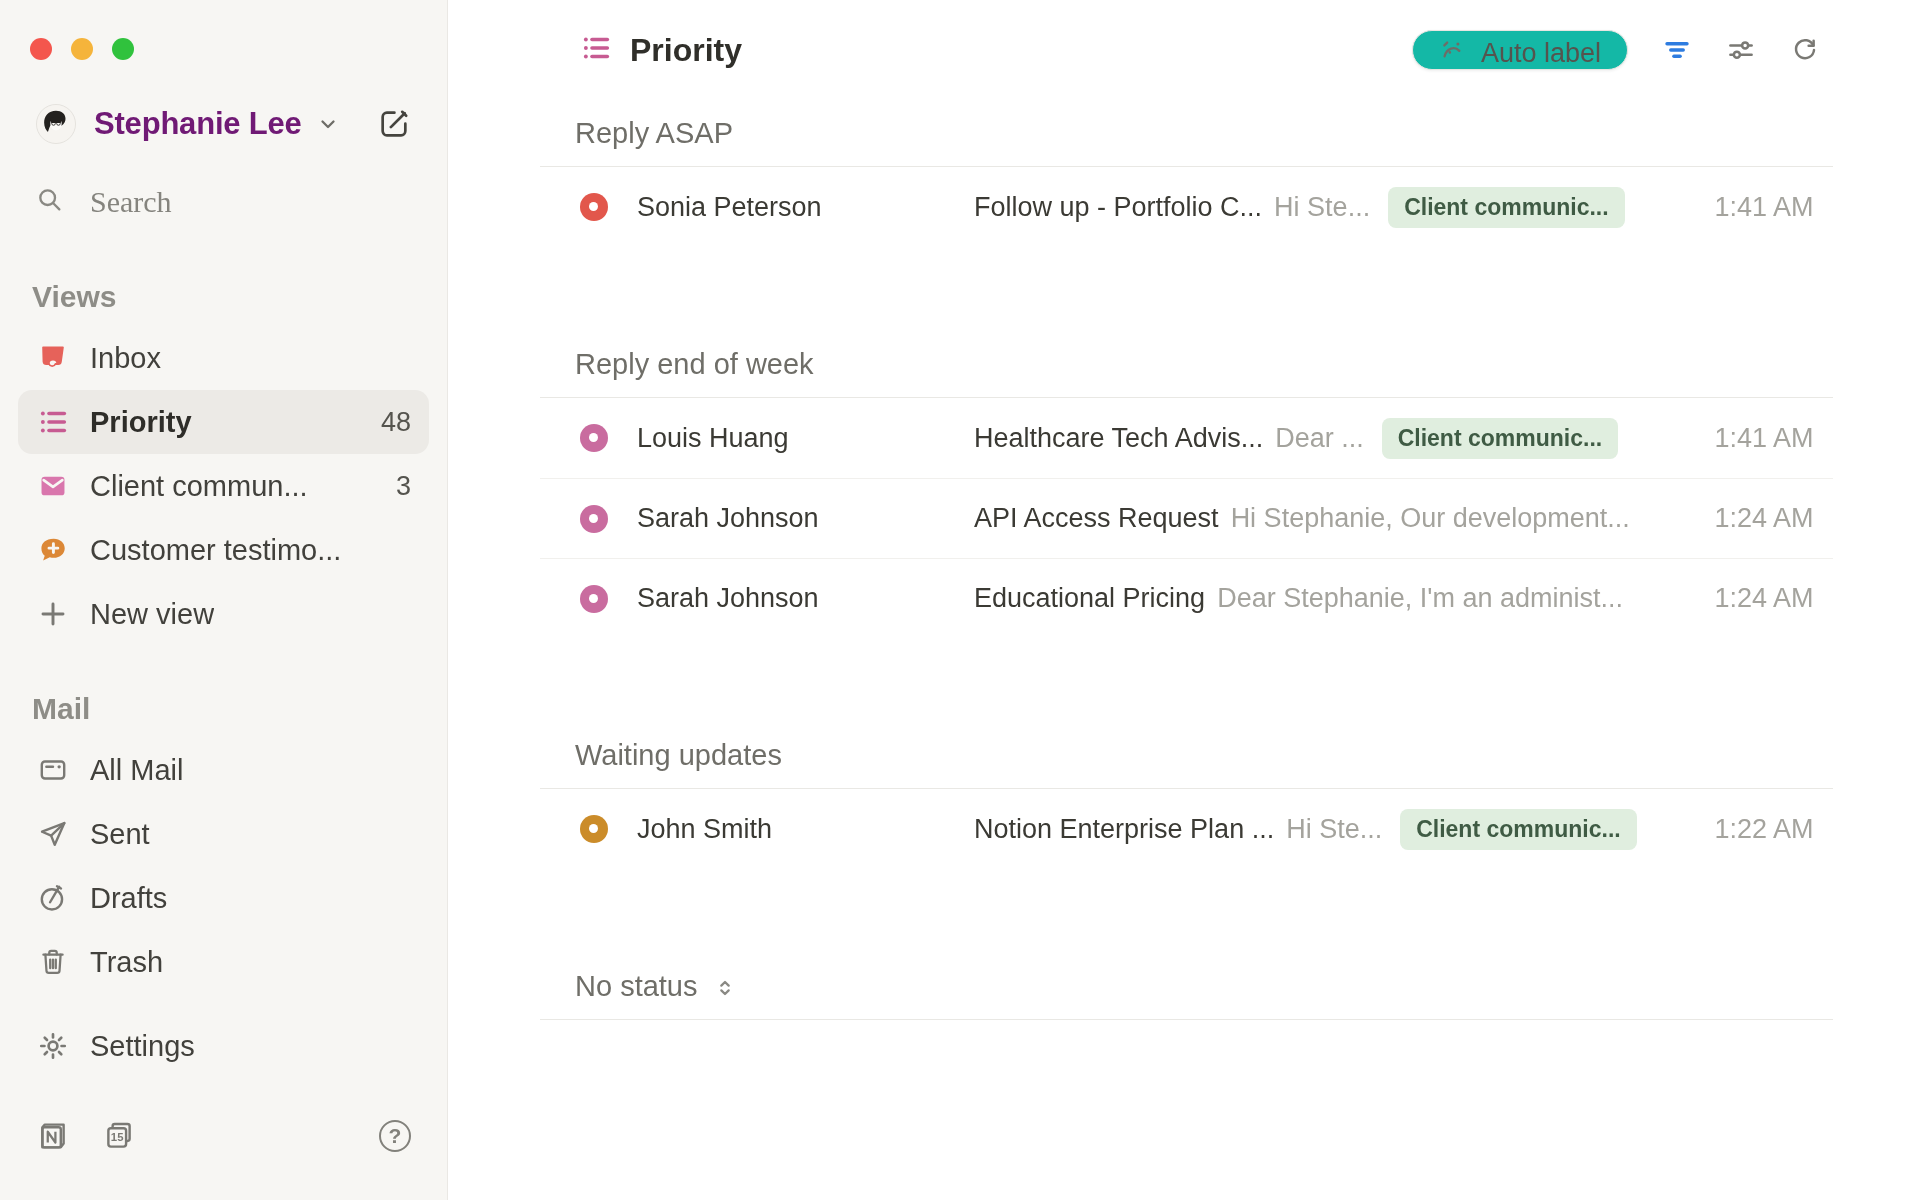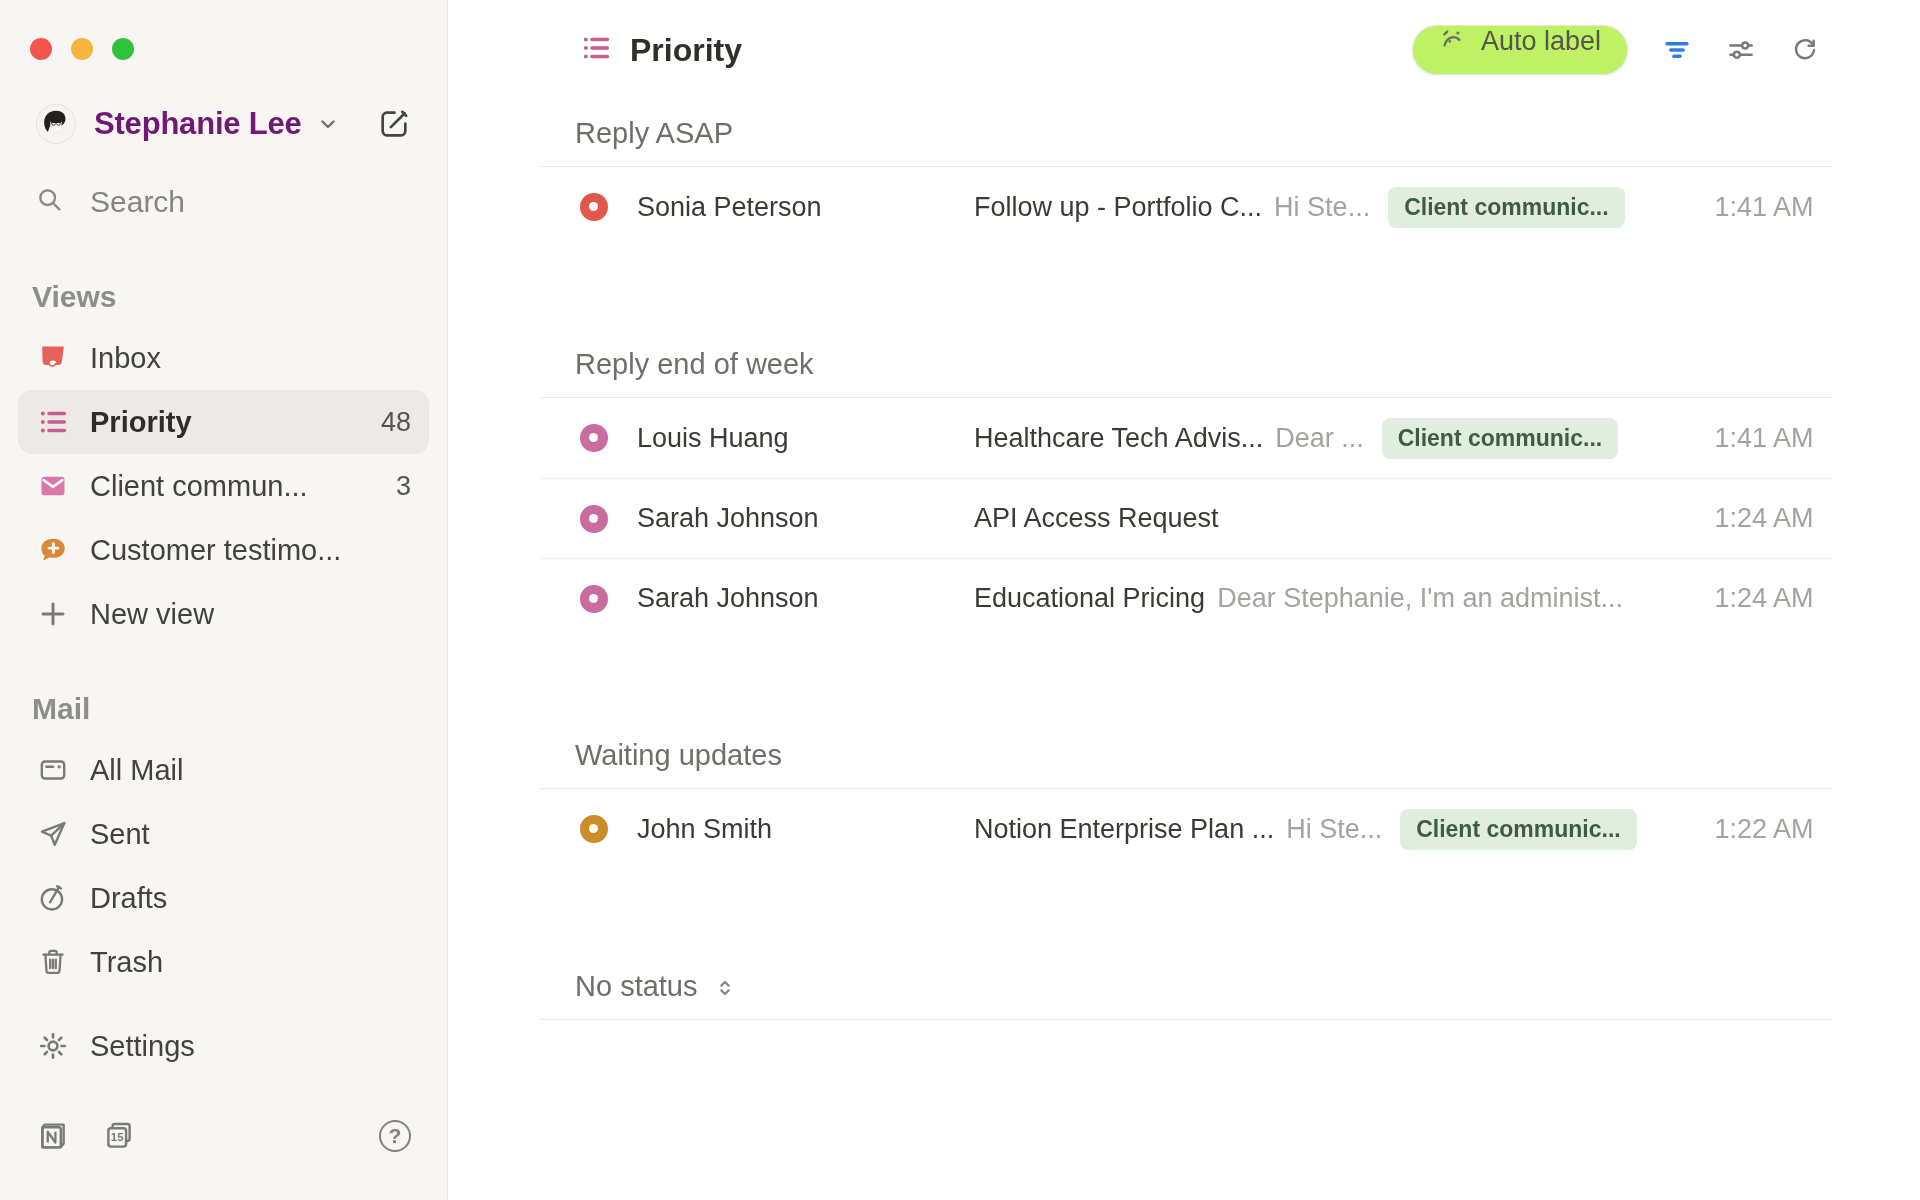--- a/index.html
+++ b/index.html
@@ -12,43 +12,43 @@
              display:flex; flex-direction:column; flex-shrink:0; }
   .traffic { display:flex; padding:38px 0 0 30px; }
   .traffic span { width:22px; height:22px; border-radius:50%; margin-right:19px; }
   .profile-row { display:flex; align-items:center; margin-top:42px; padding:0 36px; height:44px; }
   .avatar { width:40px; height:40px; border-radius:50%; background:#f2f0ec; border:1px solid #e5e3de;
             display:flex; align-items:center; justify-content:center; overflow:hidden; flex-shrink:0; }
   .profile-name { font-size:31px; font-weight:700; color:#701a75; margin-left:18px; letter-spacing:-.2px; }
   .chev { margin-left:14px; margin-top:4px; }
   .compose { margin-left:auto; cursor:pointer; display:flex; }
   .search-row { display:flex; align-items:center; margin-top:36px; padding:0 36px; height:40px; cursor:pointer; }
-  .search-row .lbl { font-size:30px; color:#85847e; margin-left:26px; }
+  .search-row .lbl { font-size:30px; color:#85847e; margin-left:26px;font-family:Liberation Serif, serif; }
   .nav-label { font-size:30px; font-weight:600; color:#8e8d87; margin:58px 0 12px 32px; }
   .nav-label.mail { margin-top:46px; }
   .nav-item { display:flex; align-items:center; height:64px; margin:0 18px; padding:0 18px;
               border-radius:14px; cursor:pointer; }
   .nav-item.selected { background:#eceae6; }
   .nav-item .nicon { width:34px; display:flex; justify-content:center; flex-shrink:0; }
   .nav-item .nlbl { font-size:29px; color:#42413c; margin-left:20px; white-space:nowrap; overflow:hidden; }
   .nav-item.selected .nlbl { color:#2e2d29; font-weight:600; }
   .nav-item .count { margin-left:auto; font-size:27px; color:#55544e; }
   .side-bottom { margin-top:auto; padding-bottom:32px; }
   .bottom-row { display:flex; align-items:center; padding:0 36px; height:64px; margin-top:26px; }
   .bottom-row .bicon { margin-right:32px; cursor:pointer; display:flex; }
   .help { margin-left:auto; width:32px; height:32px; border:2.4px solid #82817b; border-radius:50%;
           color:#82817b; font-size:21px; font-weight:700; display:flex; align-items:center;
           justify-content:center; cursor:pointer; }
 
   
   .main { flex:1; background:#fff; display:flex; flex-direction:column; }
   .m-header { height:100px; display:flex; align-items:center; padding:0 100px 0 132px; flex-shrink:0; }
   .m-title { font-size:32px; font-weight:700; color:#302f2a; margin-left:18px; }
-  .pill { margin-left:auto; height:50px; display:flex; align-items:flex-start; gap:14px; padding:0 26px;
-          background:#bef264; border:1px solid #e8e6e2; border-radius:27px;
+  .pill { margin-left:auto; height:40px; display:flex; align-items:flex-end; gap:14px; padding:0 26px;
+          background:#14b8a6; border:1px solid #e8e6e2; border-radius:27px;
           box-shadow:0 1px 3px rgba(0,0,0,.07); cursor:pointer; }
   .pill .plbl { font-size:27px; color:#55544e; font-weight:500; }
   .hicon { margin-left:34px; cursor:pointer; display:flex; }
 
   .list { margin-left:92px; width:1293px; }
   .section { margin-top:100px; }
   .section.first { margin-top:16px; }
   .sec-title { display:flex; align-items:center; font-size:29px; color:#6f6e68;
                margin:0 0 16px 35px; height:34px; }
   .sec-title .sort { margin-left:14px; cursor:pointer; display:flex; margin-top:3px; }
@@ -329,20 +329,21 @@
           <span class="sender">Louis Huang</span>
           <span class="subject">Healthcare Tech Advis...</span>
           <span class="snippet">Dear ...</span>
           <span class="badge">Client communic...</span>
           <span class="time">1:41 AM</span>
         </div>
         <div class="row">
           <span class="status" style="background: rgb(201, 108, 159);"></span>
           <span class="sender">Sarah Johnson</span>
           <span class="subject">API Access Request</span>
+          <span class="snippet">Hi Stephanie, Our development...</span>
           <span class="time">1:24 AM</span>
         </div>
         <div class="row">
           <span class="status" style="background: rgb(201, 108, 159);"></span>
           <span class="sender">Sarah Johnson</span>
           <span class="subject">Educational Pricing</span>
           <span class="snippet">Dear Stephanie, I'm an administ...</span>
           <span class="time">1:24 AM</span>
         </div>
       </div>

